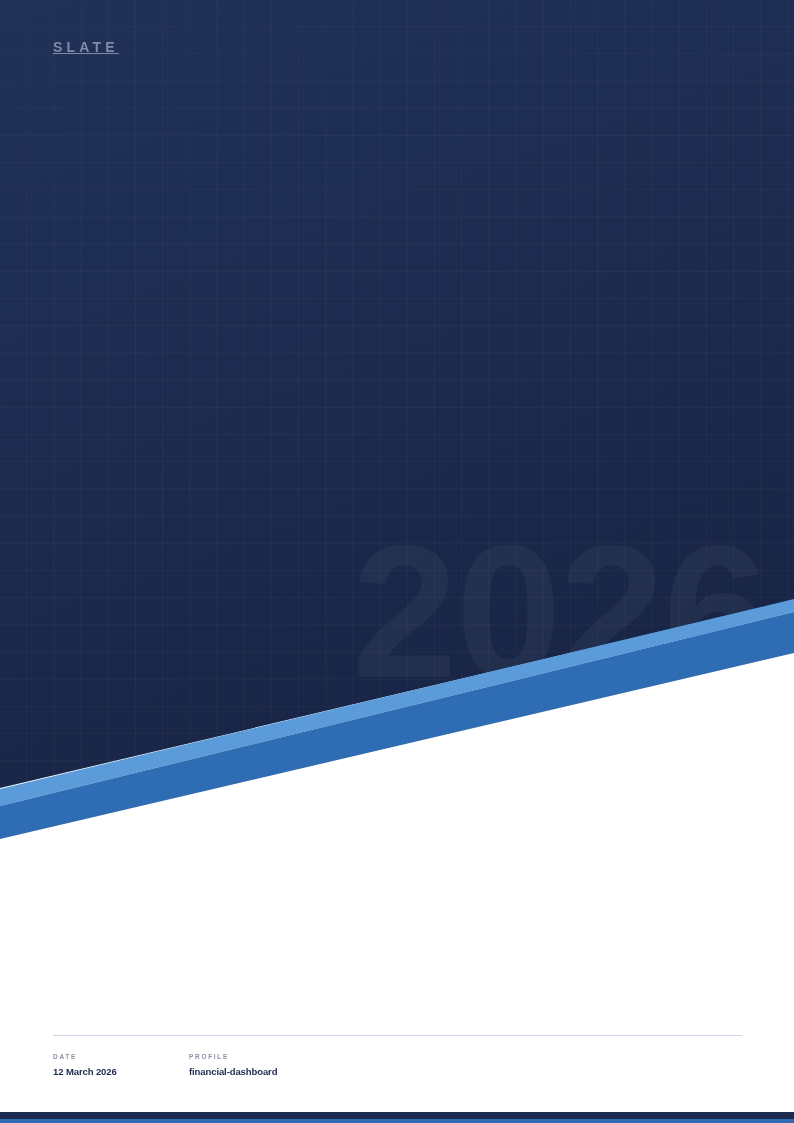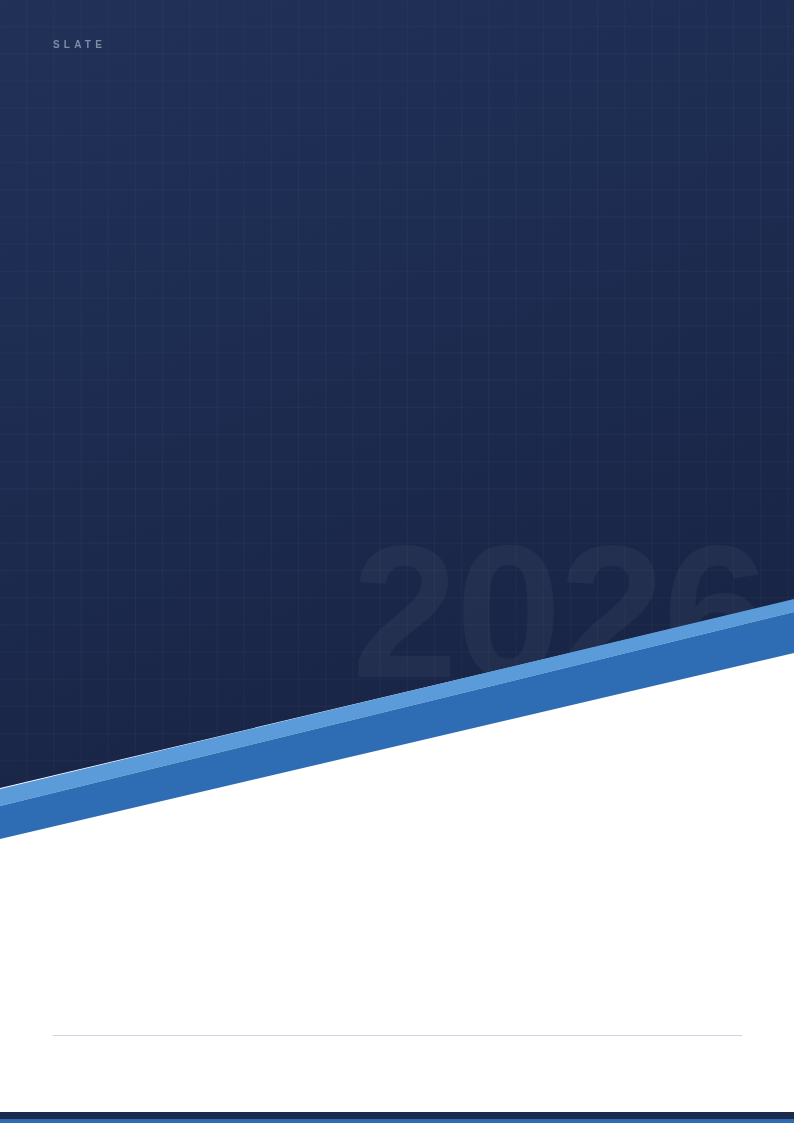--- a/index.html
+++ b/index.html
@@ -67,25 +67,26 @@
     white-space: nowrap;
     user-select: none;
     pointer-events: none;
   }
 
   
   .logo {
     position: absolute;
     left: 53px;
     top: 39px;
-    font-size: 10px;
+    font-size: 14px;
     font-weight: bold;
     letter-spacing: 4.2px;
     color: #7e8ca8;
     z-index: 6;
+    text-decoration: underline;
   }
 
   
   .title {
     position: absolute;
     left: 53px;
     top: 566px;
     width: 660px;
     font-size: 43px;
     line-height: 44px;
@@ -178,17 +179,27 @@
   </div>
 
   <div class="band band-light"></div>
   <div class="band band-dark"></div>
 
   <div class="logo">SLATE</div>
 
 
   <div class="footer-rule"></div>
 
+  <div class="meta">
+    <div class="meta-col">
+      <div class="meta-label">DATE</div>
+      <div class="meta-value">12 March 2026</div>
+    </div>
+    <div class="meta-col">
+      <div class="meta-label">PROFILE</div>
+      <div class="meta-value">financial-dashboard</div>
+    </div>
+  </div>
 
   <div class="bottom-navy"></div>
   <div class="bottom-accent"></div>
 
 </div>
 
 </body></html>

